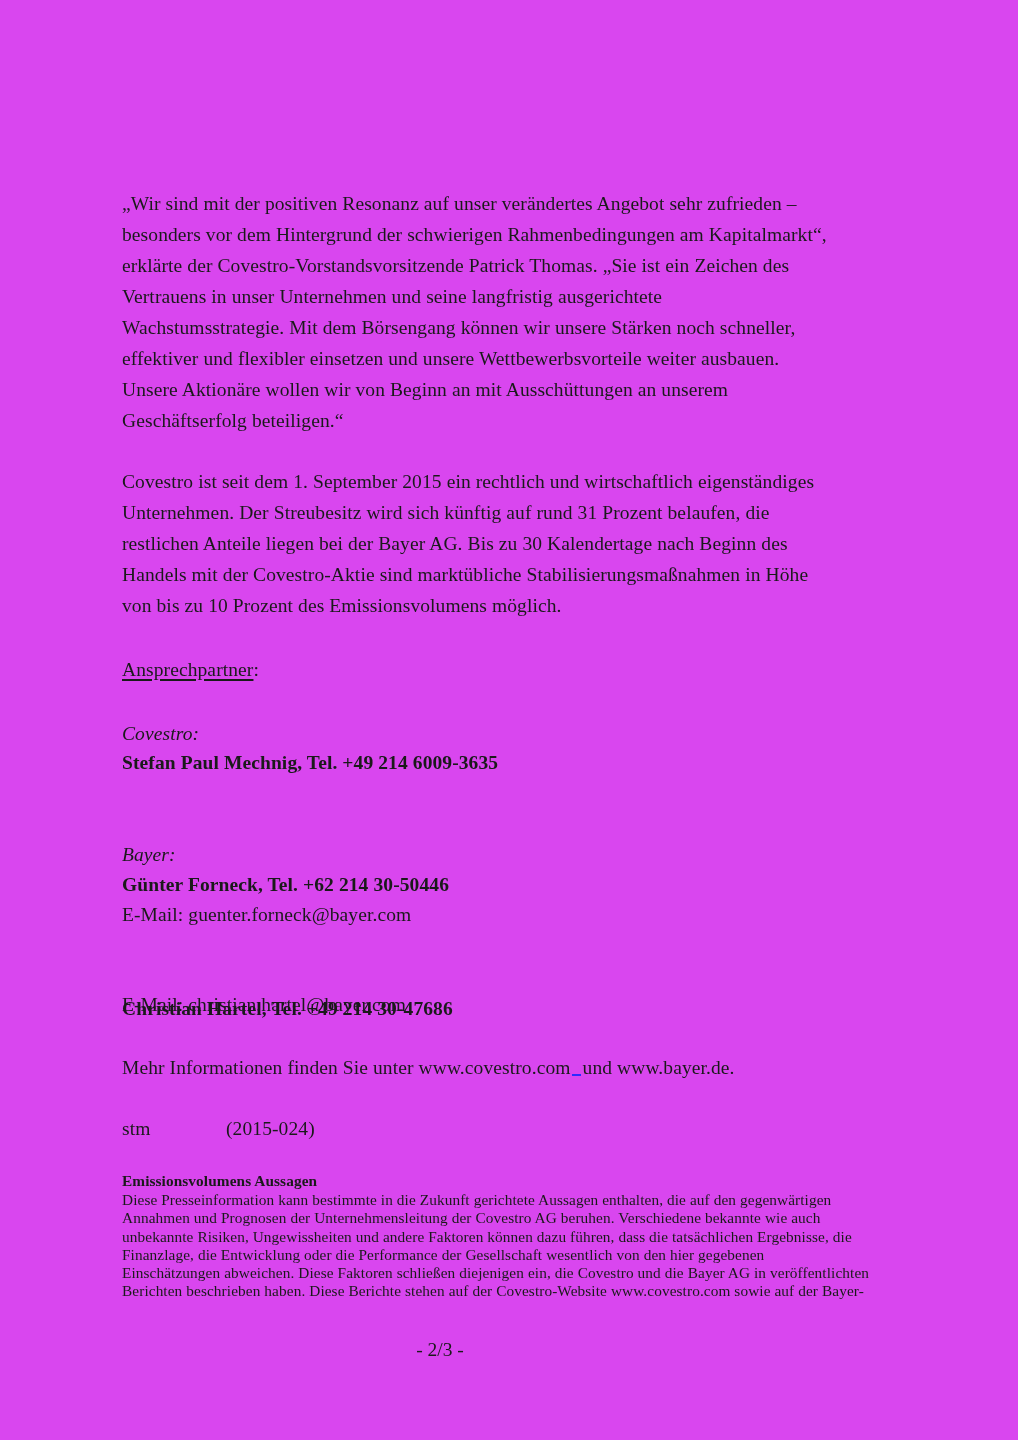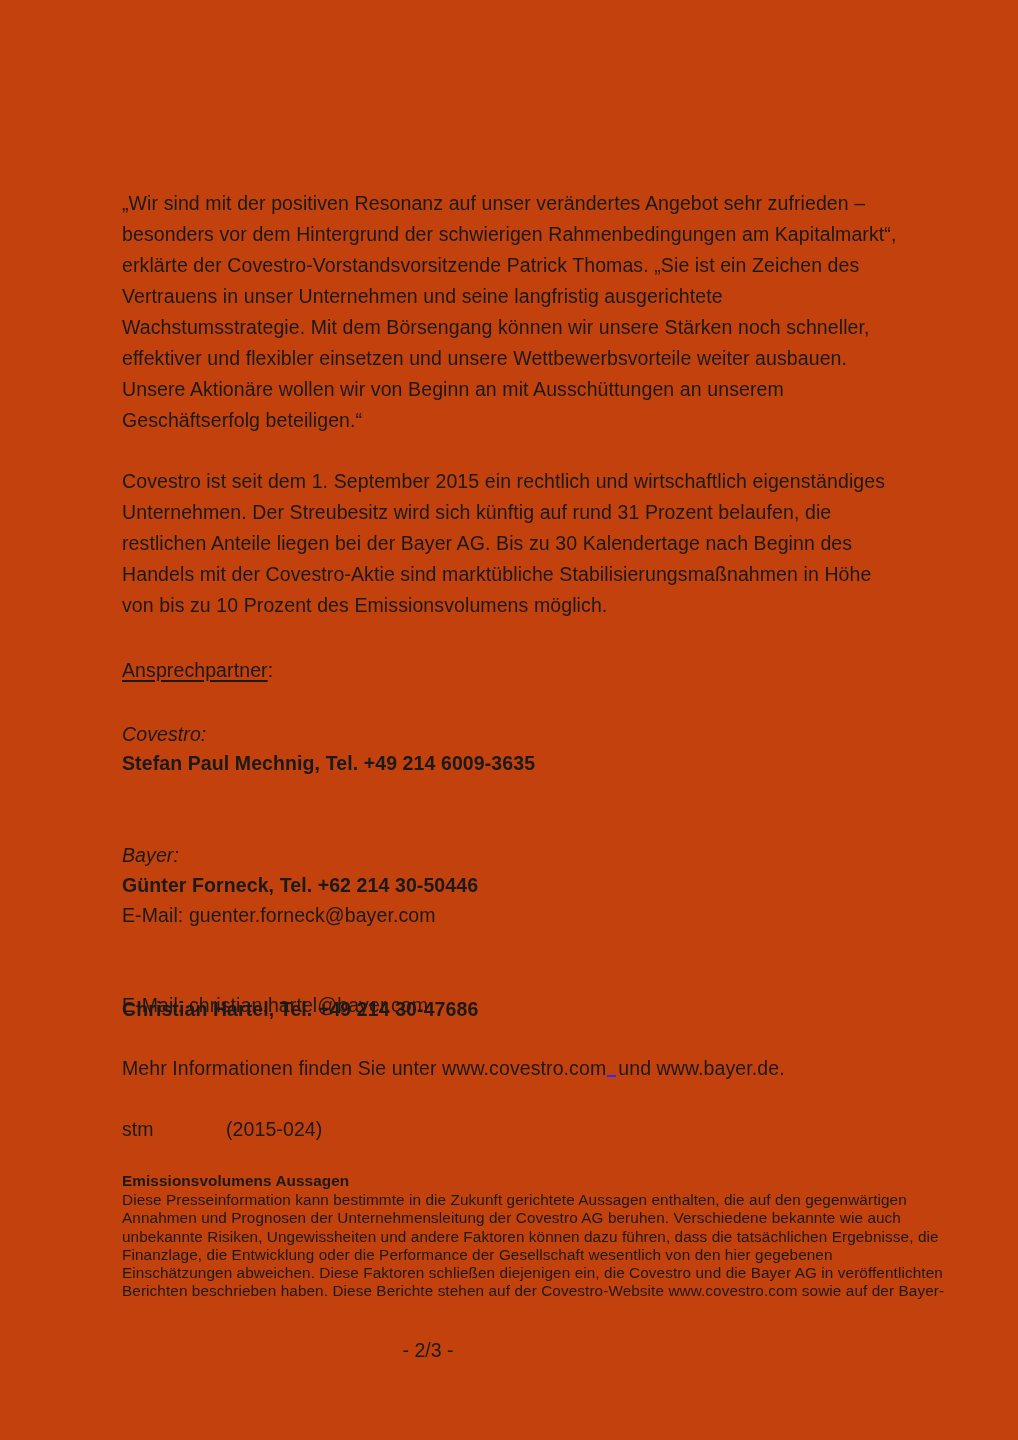--- a/index.html
+++ b/index.html
@@ -1,21 +1,21 @@
 <!DOCTYPE html>
 <html lang="de"><head>
 <meta charset="utf-8">
 <style>
   html, body { margin: 0; padding: 0; background: #ffffff; }
   .page {
     position: relative;
     width: 1018px;
     height: 1440px;
-    background: #c2410c;
-    font-family: Liberation Sans, sans-serif;
+    background: #d946ef;
+    font-family: Liberation Serif, serif;
     color: #1a1a1a;
     overflow: hidden;
   }
   .abs { position: absolute; left: 122px; }
   .body-text {
     font-size: 19.5px;
     line-height: 31px;
     white-space: pre;
     letter-spacing: 0.1px;
   }
@@ -35,21 +35,21 @@
     letter-spacing: 0.1px;
   }
   .small-heading {
     font-size: 15.3px;
     line-height: 18.3px;
     font-weight: 700;
     white-space: pre;
     letter-spacing: 0.1px;
   }
   .page-number {
-    left: 0;
+    left: 12px;
     width: 832px;
     text-align: center;
     font-size: 19.5px;
     line-height: 20px;
     padding-left: 24px;
     box-sizing: border-box;
   }
   .blue-gap {
     display: inline-block;
     width: 9px;

